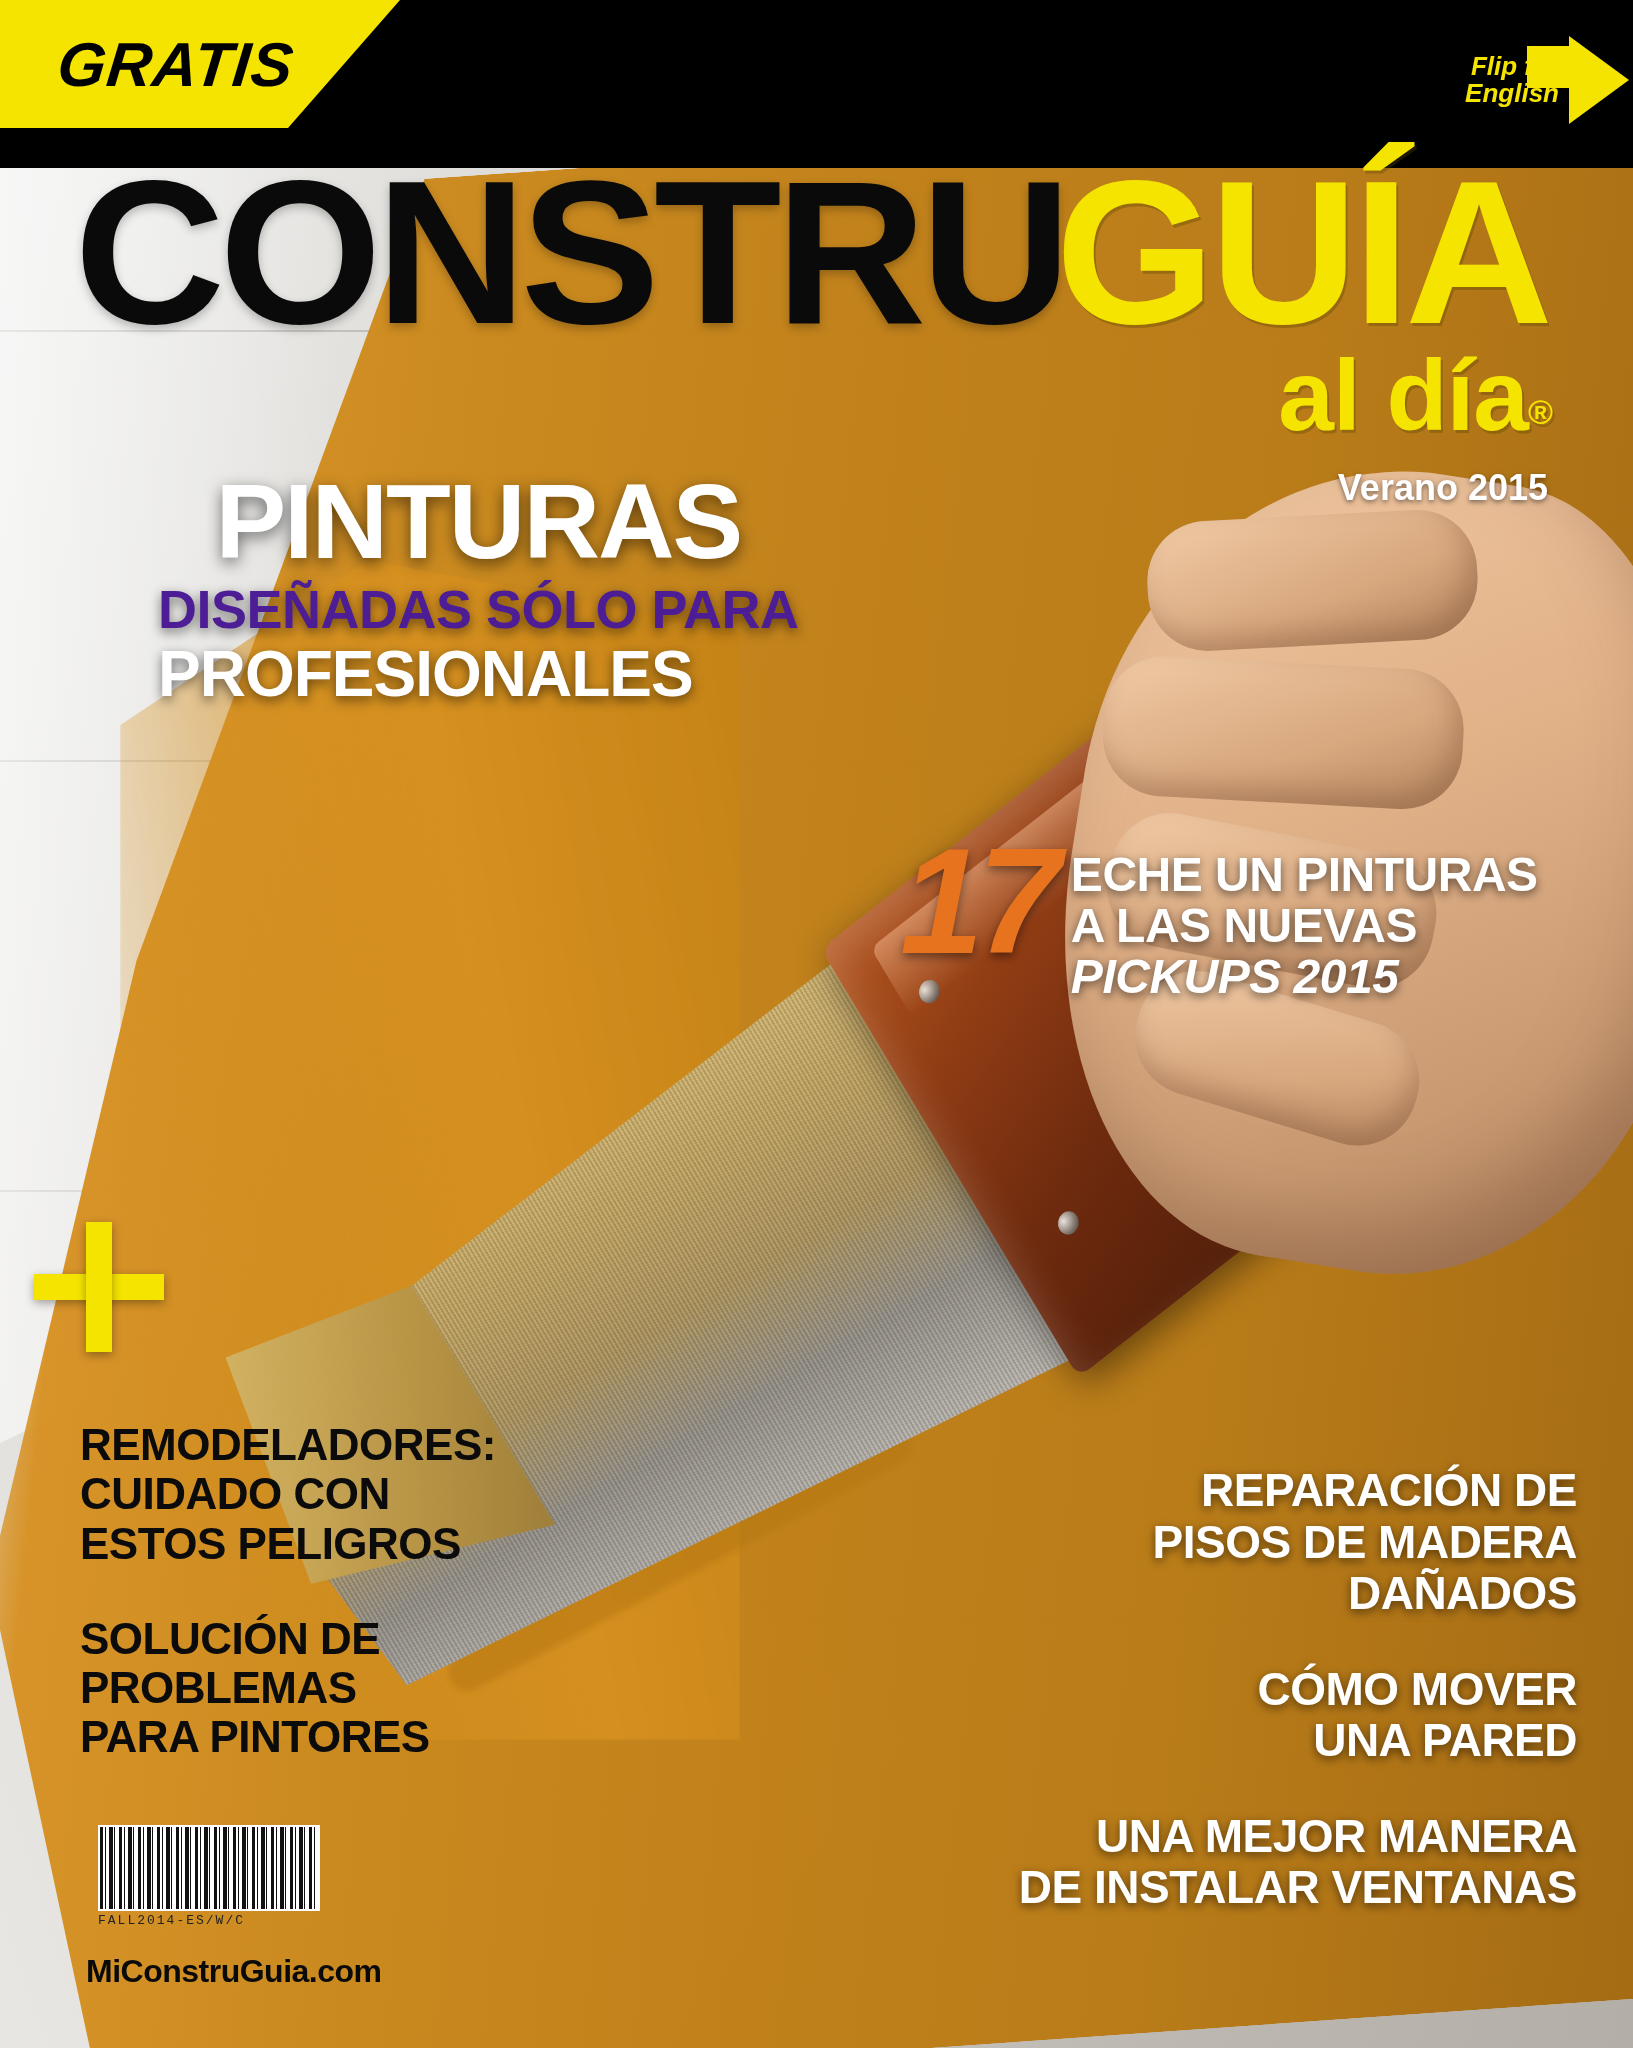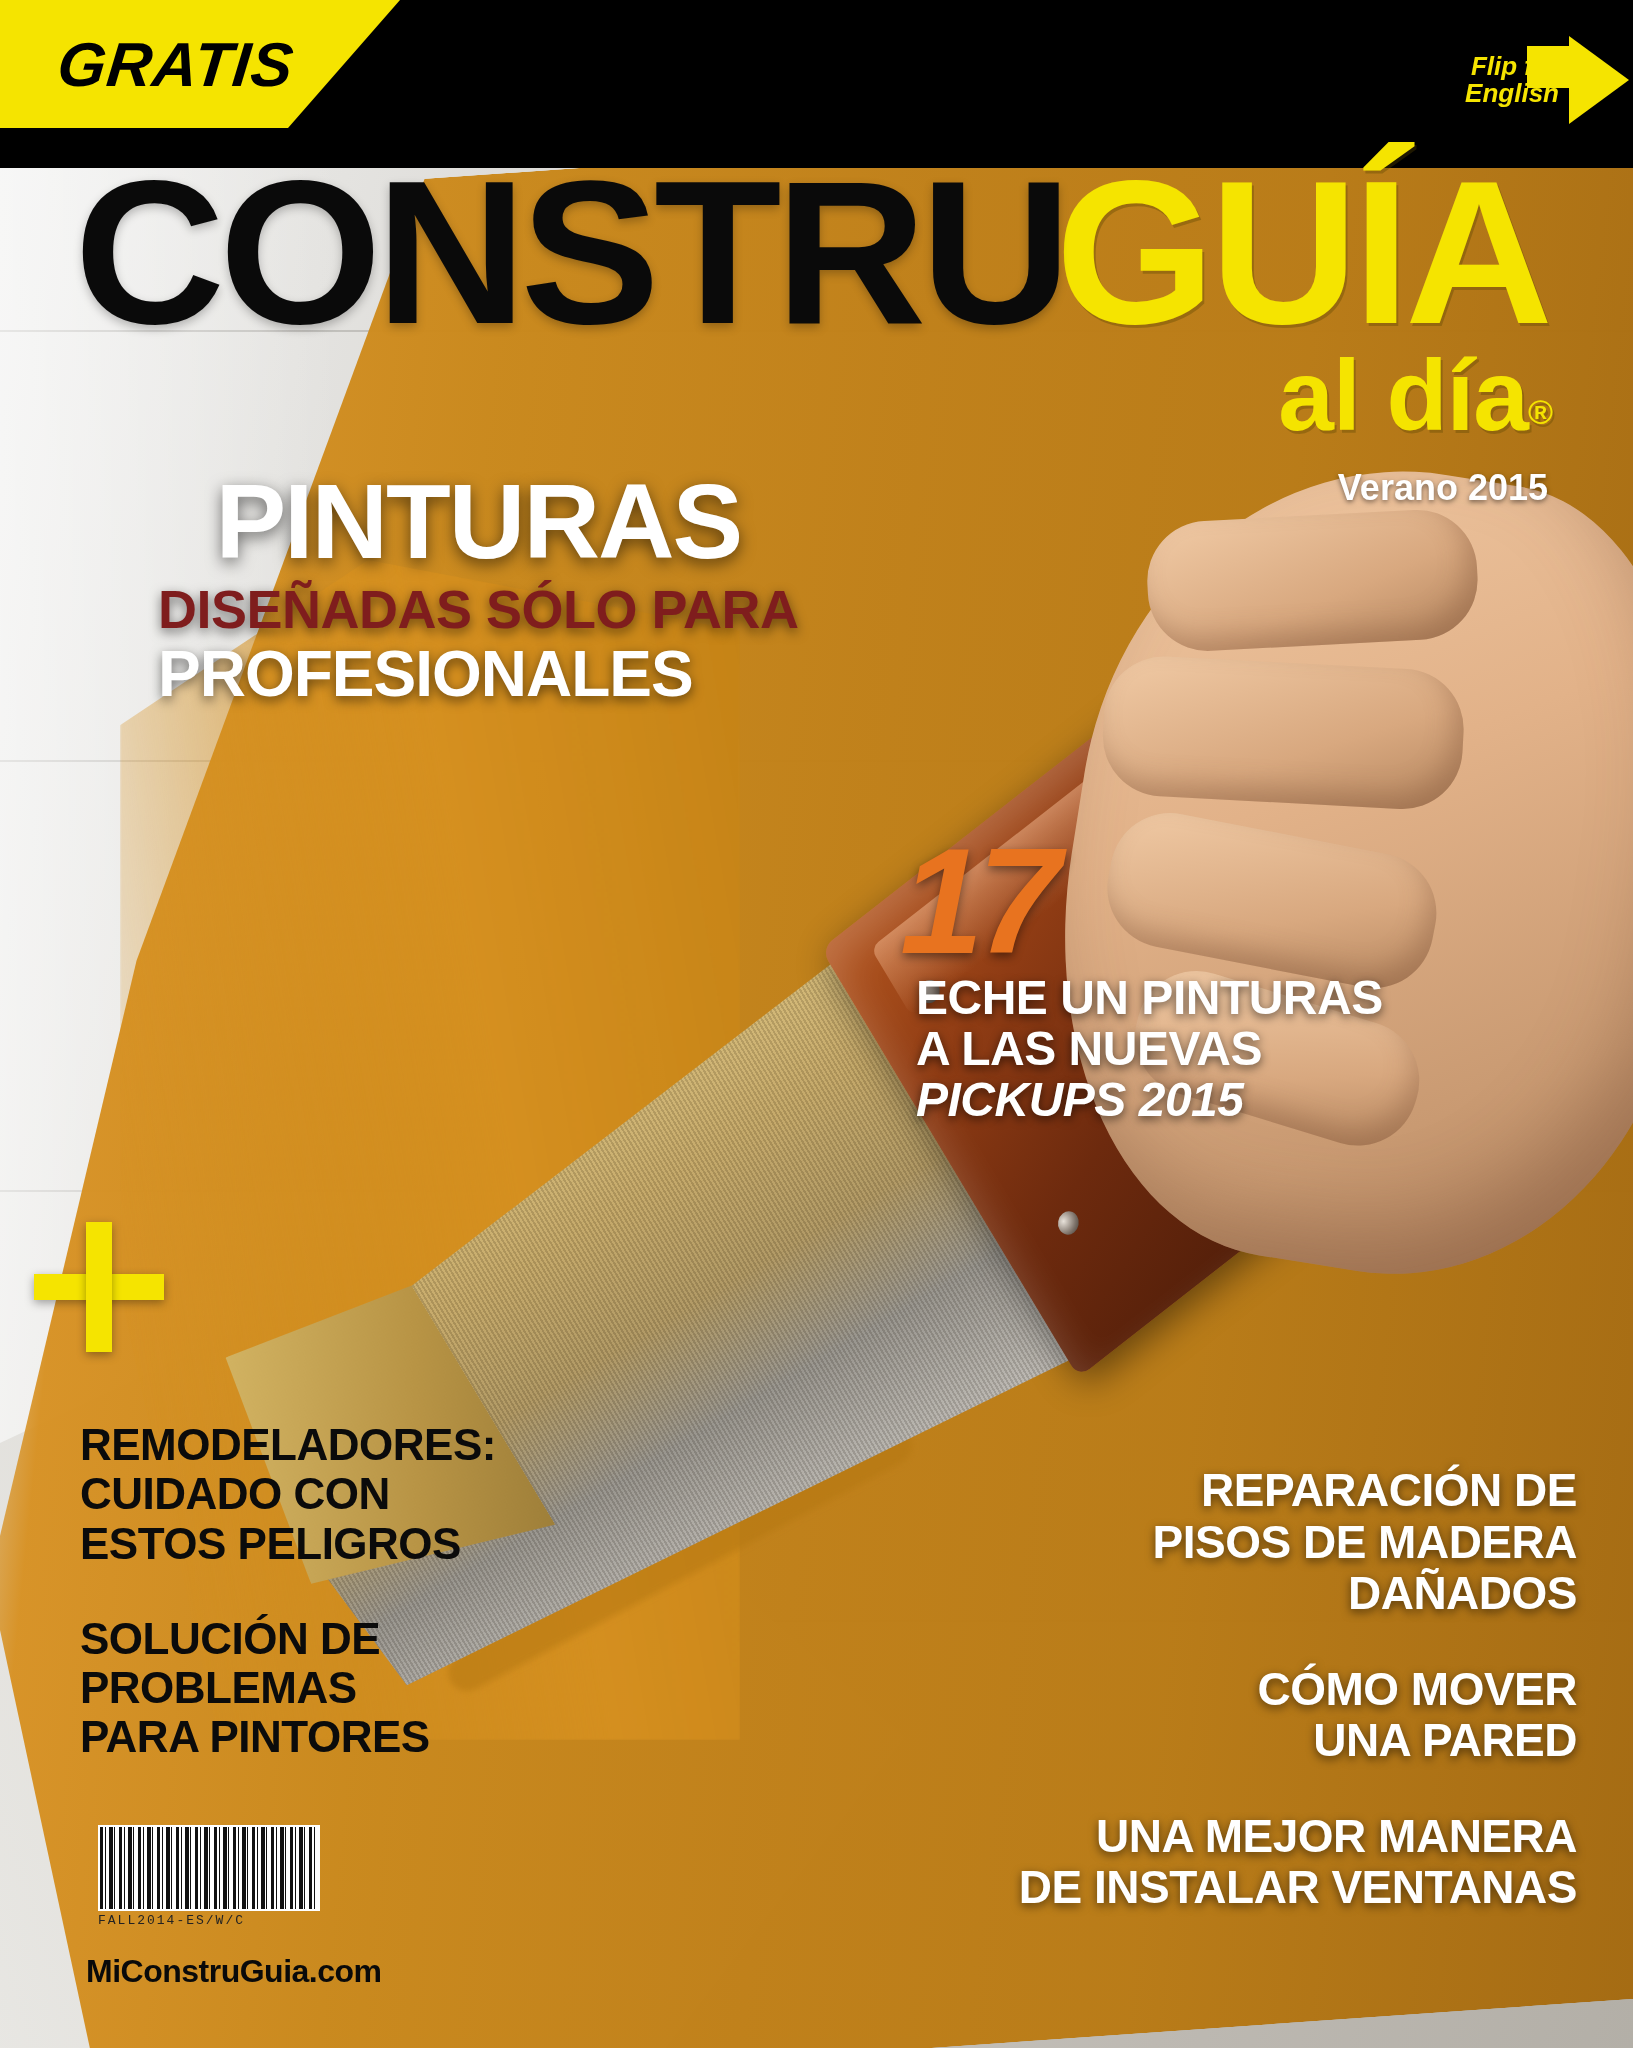--- a/index.html
+++ b/index.html
@@ -292,21 +292,21 @@
     font-weight: 800;
     color: #fff;
     letter-spacing: -2px;
     line-height: 1;
     text-shadow: 0 5px 16px rgba(0,0,0,0.55);
     text-align: center;
   }
   .ml-2 {
     font-size: 54px;
     font-weight: 800;
-    color: #7f1d1d;
+    color: #4c1d95;
     letter-spacing: -0.5px;
     line-height: 1.1;
     margin-top: 6px;
     text-shadow: 0 4px 12px rgba(0,0,0,0.55);
   }
   .ml-3 {
     font-size: 64px;
     font-weight: 800;
     color: #fff;
     letter-spacing: -1px;
@@ -314,21 +314,20 @@
     margin-top: 2px;
     text-shadow: 0 4px 12px rgba(0,0,0,0.55);
   }
 
   
   .pickups {
     position: absolute;
     left: 900px; top: 840px;
     display: flex;
     align-items: flex-start;
-    flex-direction: column;
   }
   .pickups-num {
     font-size: 150px;
     font-weight: 800;
     font-style: italic;
     color: #e8731f;
     line-height: 0.82;
     letter-spacing: -6px;
     text-shadow: 0 4px 10px rgba(0,0,0,0.45);
   }

